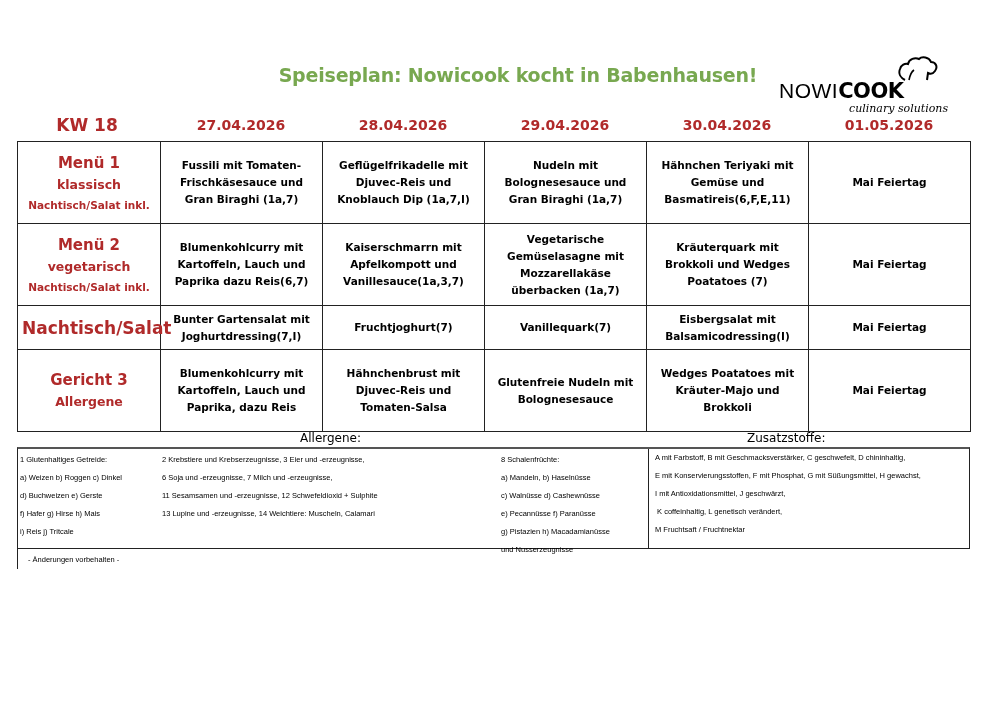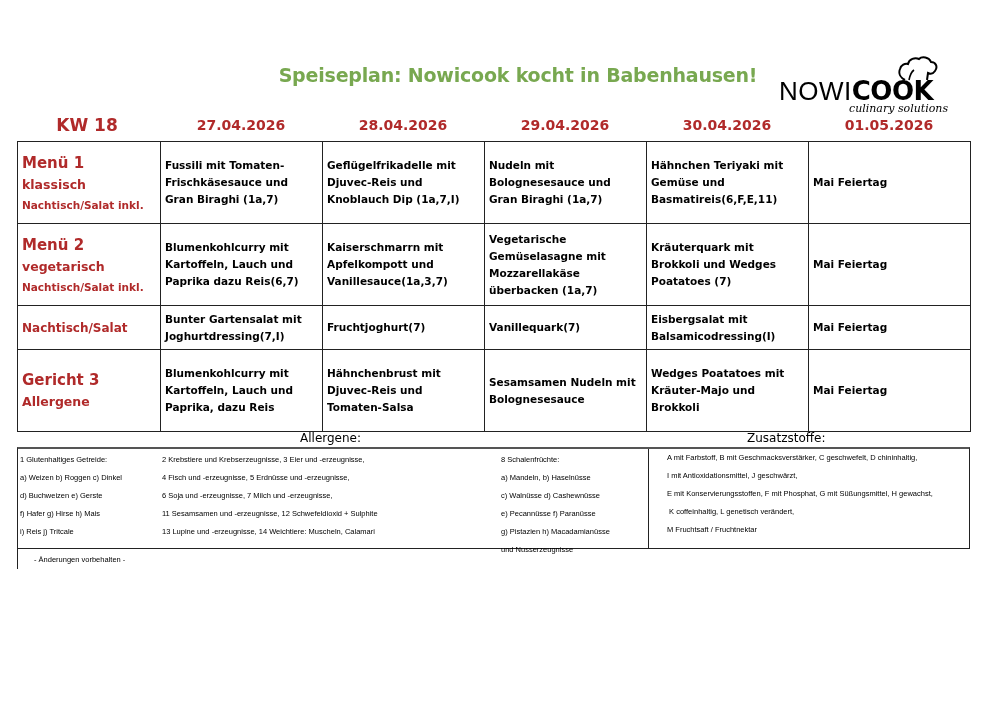--- a/index.html
+++ b/index.html
@@ -1,49 +1,49 @@
 <!DOCTYPE html>
 <html><head>
 <meta charset="utf-8">
 <style>
   html, body { margin: 0; padding: 0; background: #ffffff; }
   body { width: 1000px; height: 707px; position: relative; overflow: hidden; font-family: "Liberation Sans", sans-serif; color: #000; }
 
   .title { position: absolute; left: 278px; top: 64px; width: 480px; text-align: center; font-family: "DejaVu Sans", sans-serif; font-weight: bold; font-size: 19px; color: #78a850; letter-spacing: -0.2px; }
 
   .logo { position: absolute; left: 777px; top: 56px; width: 180px; height: 60px; }
-  .logo .brand { position: absolute; left: 2px; top: 22px; font-family: "Liberation Sans", sans-serif; font-size: 26px; letter-spacing: 0.5px; line-height: 26px; white-space: nowrap; }
+  .logo .brand { position: absolute; left: 2px; top: 22px; font-family: "Liberation Sans", sans-serif; font-size: 21px; letter-spacing: 0.5px; line-height: 26px; white-space: nowrap; }
   .logo .brand .thin { font-weight: normal; }
   .logo .brand .bold { font-weight: 900; font-family: "DejaVu Sans", sans-serif; letter-spacing: -0.5px; }
   .logo .tagline { position: absolute; left: 72px; top: 46px; font-family: "DejaVu Serif", serif; font-style: italic; font-size: 11px; white-space: nowrap; text-align: center; }
   .logo svg { position: absolute; left: 118px; top: 0px; }
 
   .hdr { position: absolute; top: 117px; font-family: "DejaVu Sans", sans-serif; font-weight: bold; color: #b02a2a; text-align: center; font-size: 14px; }
   .hdr.kw { left: 17px; width: 140px; font-size: 17px; top: 115px; }
 
   table.menu { position: absolute; left: 17px; top: 141px; border-collapse: collapse; table-layout: fixed; width: 953px; }
-  table.menu td { border: 1.5px solid #222; text-align: left; vertical-align: middle; font-family: "DejaVu Sans", sans-serif; font-weight: bold; font-size: 10.5px; line-height: 17px; padding: 0 4px; }
+  table.menu td { border: 1.5px solid #222; text-align: center; vertical-align: middle; font-family: "DejaVu Sans", sans-serif; font-weight: bold; font-size: 10.5px; line-height: 17px; padding: 0 4px; }
   table.menu td.label { color: #b02a2a; }
   table.menu td.label .main { font-size: 15px; line-height: 22px; }
   table.menu td.label .sub { font-size: 12.5px; line-height: 22px; }
   table.menu td.label .note { font-size: 10.5px; line-height: 18px; }
 
   .sec { position: absolute; top: 431px; font-family: "DejaVu Sans", sans-serif; font-weight: normal; font-size: 12px; }
   .sec.allerg { left: 300px; }
   .sec.zusatz { left: 747px; }
 
   .legend { position: absolute; left: 17px; top: 447px; width: 953px; height: 102px; border: 1.5px solid #222; border-top: 2px solid #555; box-sizing: border-box; }
   .legend .col { position: absolute; top: 2px; font-size: 7.5px; line-height: 18px; white-space: nowrap; font-family: "Liberation Sans", sans-serif; }
   .legend .c1 { left: 2px; }
   .legend .c2 { left: 144px; }
   .legend .c3 { left: 467px; margin-left: 16px; }
-  .legend .c4 { left: 630px; top: 0; bottom: 0; border-left: 1.5px solid #222; padding-left: 18px; padding-top: 0px; }
+  .legend .c4 { left: 630px; top: 0; bottom: 0; border-left: 1.5px solid #222; padding-left: 6px; padding-top: 0px; }
   .legend .c4 .l { line-height: 18px; }
 
-  .footer { position: absolute; left: 17px; top: 549px; width: 300px; height: 20px; border-left: 1.5px solid #222; font-size: 7.5px; line-height: 22px; padding-left: 16px; font-family: "Liberation Sans", sans-serif; }
+  .footer { position: absolute; left: 17px; top: 549px; width: 300px; height: 20px; border-left: 1.5px solid #222; font-size: 7.5px; line-height: 22px; padding-left: 10px; font-family: "Liberation Sans", sans-serif; }
 </style>
 </head>
 <body>
 
 <div class="title">Speiseplan: Nowicook kocht in Babenhausen!</div>
 
 <div class="logo">
   <svg width="44" height="26" viewBox="0 0 44 26">
     <path d="M10 24 C6 22 3 18 5 13 C6 9 10 7 13 8 C14 3 20 1 24 3 C27 0 34 1 36 6 C41 6 43 11 40 15 C38 18 35 18 33 17 L32 24" fill="none" stroke="#000" stroke-width="2"></path>
     <path d="M14 24 C15 19 16 16 19 14" fill="none" stroke="#000" stroke-width="1.6"></path>
@@ -88,70 +88,69 @@
       <div class="note">Nachtisch/Salat inkl.</div>
     </td>
     <td>Blumenkohlcurry mit Kartoffeln, Lauch und Paprika dazu Reis(6,7)</td>
     <td>Kaiserschmarrn mit Apfelkompott und Vanillesauce(1a,3,7)</td>
     <td>Vegetarische Gemüselasagne mit Mozzarellakäse überbacken (1a,7)</td>
     <td>Kräuterquark mit Brokkoli und Wedges Poatatoes (7)</td>
     <td>Mai Feiertag</td>
   </tr>
   <tr style="height:44px">
     <td class="label">
-      <div class="main" style="font-size:12px">Nachtisch/Salat</div>
+      <div class="main" style="font-size:17px">Nachtisch/Salat</div>
     </td>
     <td>Bunter Gartensalat mit Joghurtdressing(7,I)</td>
     <td>Fruchtjoghurt(7)</td>
     <td>Vanillequark(7)</td>
     <td>Eisbergsalat mit Balsamicodressing(I)</td>
     <td>Mai Feiertag</td>
   </tr>
   <tr style="height:82px">
     <td class="label">
       <div class="main">Gericht 3</div>
       <div class="sub">Allergene</div>
     </td>
     <td>Blumenkohlcurry mit Kartoffeln, Lauch und Paprika, dazu Reis</td>
     <td>Hähnchenbrust mit Djuvec-Reis und Tomaten-Salsa</td>
-    <td>Sesamsamen Nudeln mit Bolognesesauce</td>
+    <td>Glutenfreie Nudeln mit Bolognesesauce</td>
     <td>Wedges Poatatoes mit Kräuter-Majo und Brokkoli</td>
     <td>Mai Feiertag</td>
   </tr>
 </tbody>
   </table>
 
 <div class="sec allerg">Allergene:</div>
 <div class="sec zusatz">Zusatzstoffe:</div>
 
 <div class="legend">
   <div class="col c1">
     <div>1 Glutenhaltiges Getreide:</div>
     <div>a) Weizen b) Roggen c) Dinkel</div>
     <div>d) Buchweizen e) Gerste</div>
     <div>f) Hafer g) Hirse h) Mais</div>
     <div>i) Reis j) Tritcale</div>
   </div>
   <div class="col c2">
     <div>2 Krebstiere und Krebserzeugnisse, 3 Eier und -erzeugnisse,</div>
-    <div>4 Fisch und -erzeugnisse, 5 Erdnüsse und -erzeugnisse,</div>
     <div>6 Soja und -erzeugnisse, 7 Milch und -erzeugnisse,</div>
     <div>11 Sesamsamen und -erzeugnisse, 12 Schwefeldioxid + Sulphite</div>
     <div>13 Lupine und -erzeugnisse, 14 Weichtiere: Muscheln, Calamari</div>
   </div>
   <div class="col c3">
     <div>8 Schalenfrüchte:</div>
     <div>a) Mandeln, b) Haselnüsse</div>
     <div>c) Walnüsse d) Cashewnüsse</div>
     <div>e) Pecannüsse f) Paranüsse</div>
     <div>g) Pistazien h) Macadamianüsse</div>
     <div>und Nusserzeugnisse</div>
   </div>
   <div class="col c4">
     <div class="l">A mit Farbstoff, B mit Geschmacksverstärker, C geschwefelt, D chininhaltig,</div>
+    <div class="l">E mit Konservierungsstoffen, F mit Phosphat, G mit Süßungsmittel, H gewachst,</div>
     <div class="l">I mit Antioxidationsmittel, J geschwärzt,</div>
-    <div class="l">E mit Konservierungsstoffen, F mit Phosphat, G mit Süßungsmittel, H gewachst,</div>
     <div class="l" style="white-space:pre"> K coffeinhaltig, L genetisch verändert,</div>
     <div class="l">M Fruchtsaft / Fruchtnektar</div>
   </div>
 </div>
 
 <div class="footer">- Änderungen vorbehalten -</div>
 
 </body></html>

